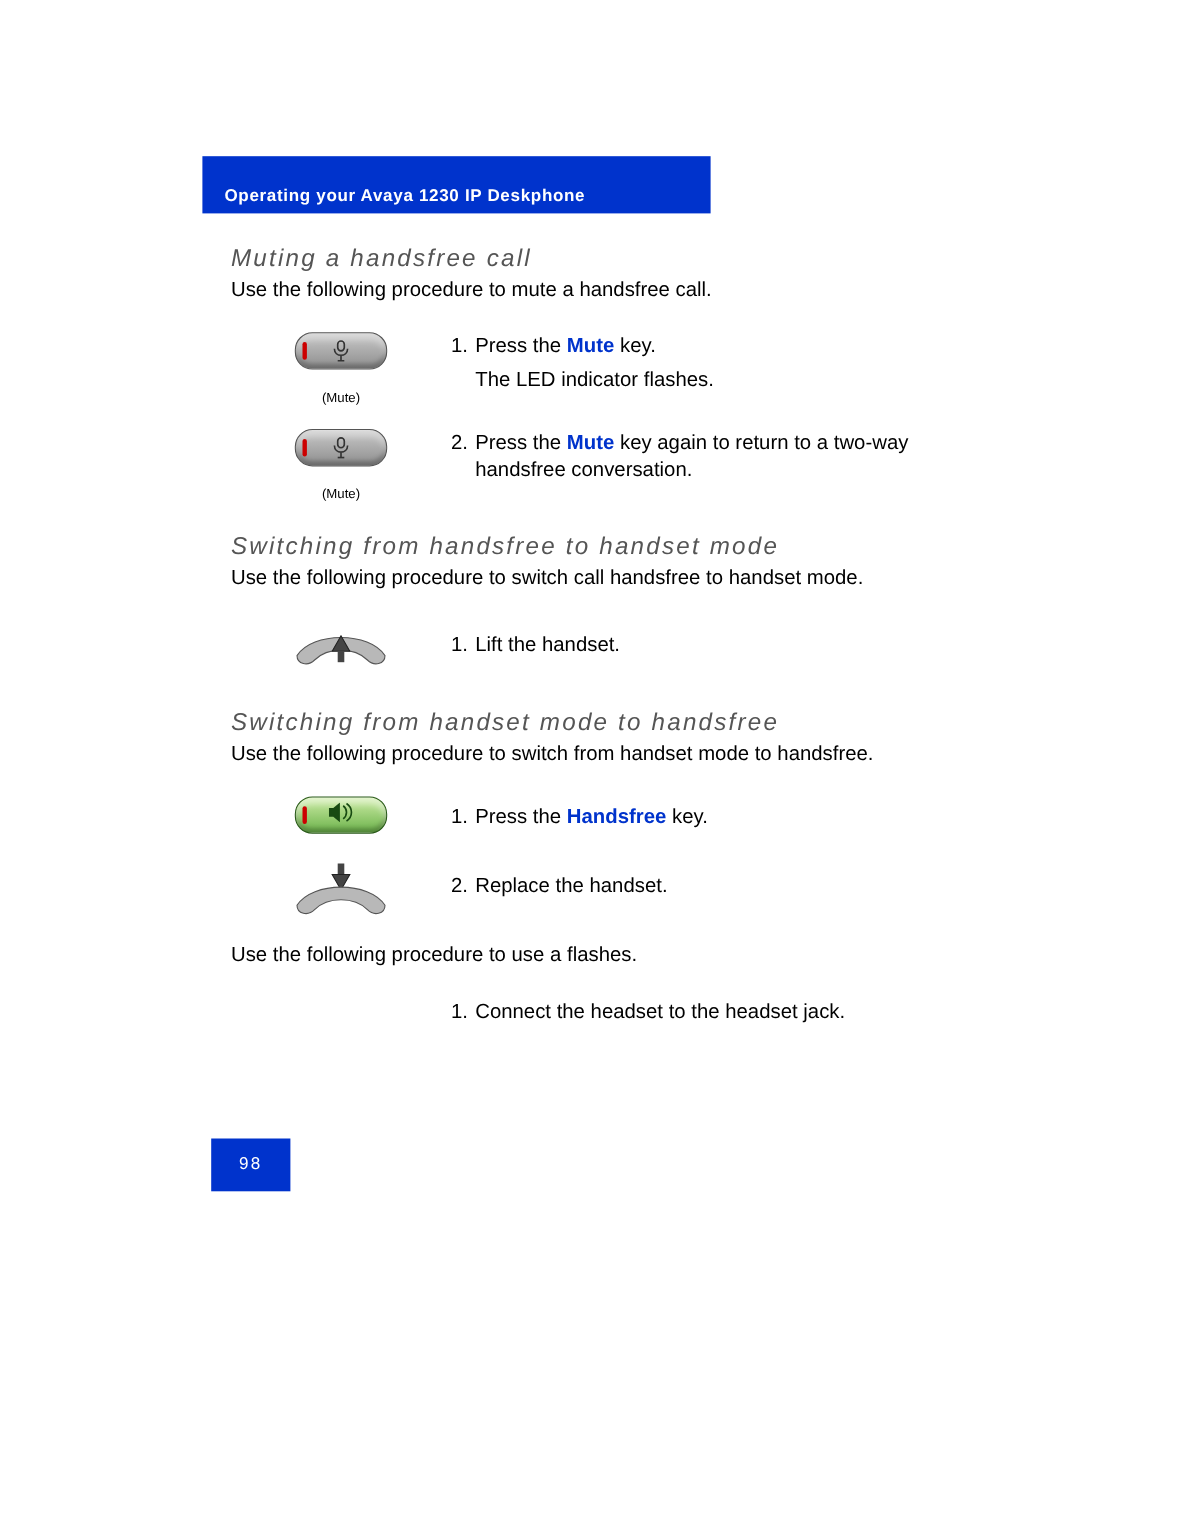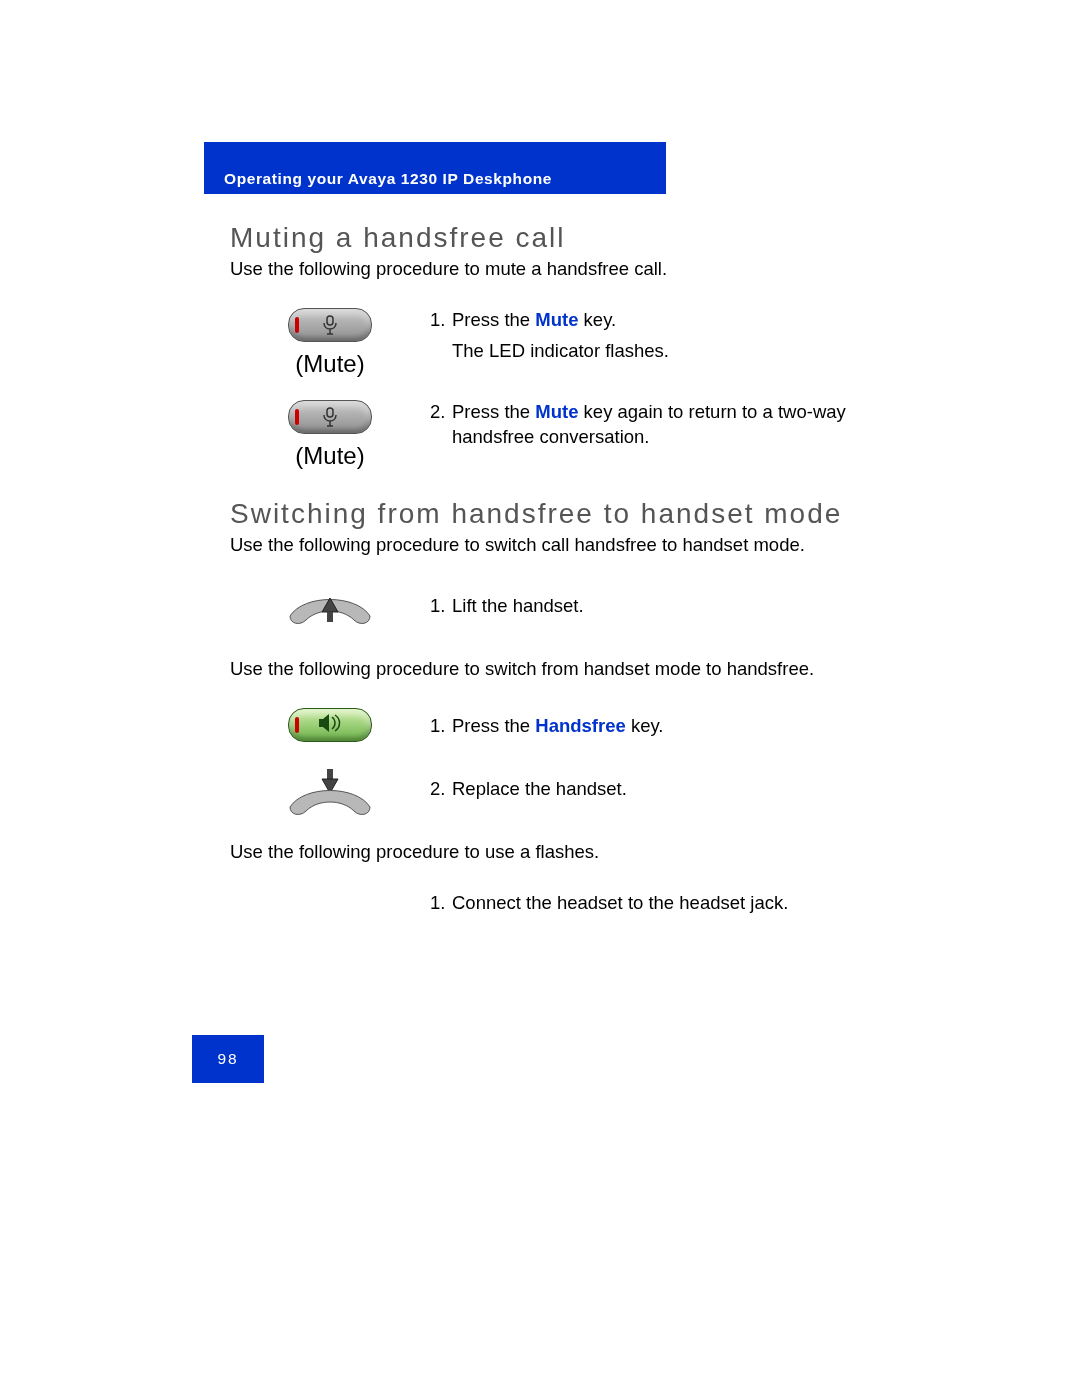--- a/index.html
+++ b/index.html
@@ -5,56 +5,57 @@
   html, body { margin: 0; padding: 0; background: #fff; }
   body {
     width: 1080px;
     height: 1397px;
     font-family: Arial, Helvetica, sans-serif;
     color: #000;
     position: relative;
   }
   .page {
     position: absolute;
-    left: 204px;
+    left: 184px;
     top: 142px;
     width: 680px;
   }
   .hdr-bar {
     background: #0033cc;
     color: #fff;
     height: 52px;
     width: 462px;
     display: flex;
     align-items: flex-end;
     padding: 0 0 6px 20px;
     box-sizing: border-box;
     font-weight: bold;
     font-size: 15.5px;
     letter-spacing: 0.6px;
   }
   .content { padding-left: 26px; }
   .h2 {
-    font-size: 28px;
+    font-size: 22px;
     color: #555;
     letter-spacing: 2px;
     margin-top: 28px;
     margin-bottom: 4px;
+    font-style: italic;
   }
   .intro { font-size: 18.5px; margin: 0 0 28px 0; }
 
   .proc-row { display: flex; align-items: flex-start; margin-bottom: 22px; }
   .icon-col { width: 200px; flex-shrink: 0; text-align: center; }
   .text-col { flex: 1; font-size: 18.5px; line-height: 1.35; }
   .text-col .num { display: inline-block; width: 22px; }
   .text-col .step { display: flex; margin-bottom: 6px; }
   .text-col .step .body { flex: 1; }
   .bold-link { color: #0033cc; font-weight: bold; margin-top: 40px; }
 
-  .icon-label { font-size: 24px; margin-top: 8px; }
+  .icon-label { font-size: 12px; margin-top: 18px; }
 
   
   .key-mute {
     width: 82px; height: 32px; margin: 0 auto;
     border-radius: 16px;
     background: linear-gradient(#c8c8c8, #8e8e8e);
     border: 1.5px solid #555;
     position: relative;
     box-shadow: inset 0 6px 6px rgba(255,255,255,0.35), inset 0 -4px 4px rgba(0,0,0,0.25);
   }
@@ -182,20 +183,21 @@
         </div>
       </div>
       <div class="text-col">
         <div class="step" style="margin-top:10px">
           <span class="num">1.</span>
           <span class="body">Lift the handset.</span>
         </div>
       </div>
     </div>
 
+    <div class="h2">Switching from handset mode to handsfree</div>
     <p class="intro">Use the following procedure to switch from handset mode to handsfree.</p>
 
     <div class="proc-row">
       <div class="icon-col">
         <div class="key-hf">
           <div class="led"></div>
           <div class="spk">
             <svg width="22" height="18" viewBox="0 0 22 18">
               <polygon points="0,5 4,5 10,0 10,18 4,13 0,13" fill="#184a12"></polygon>
               <path d="M13 3 C 17 6, 17 12, 13 15" stroke="#184a12" fill="none" stroke-width="1.5"></path>

